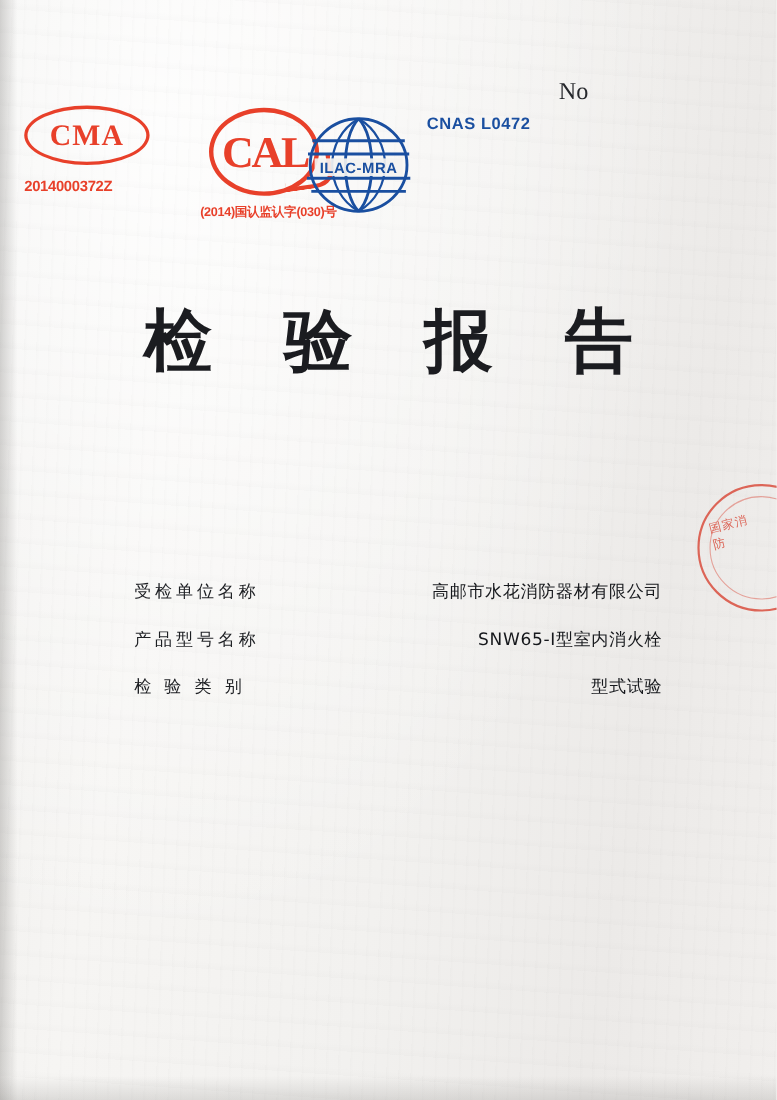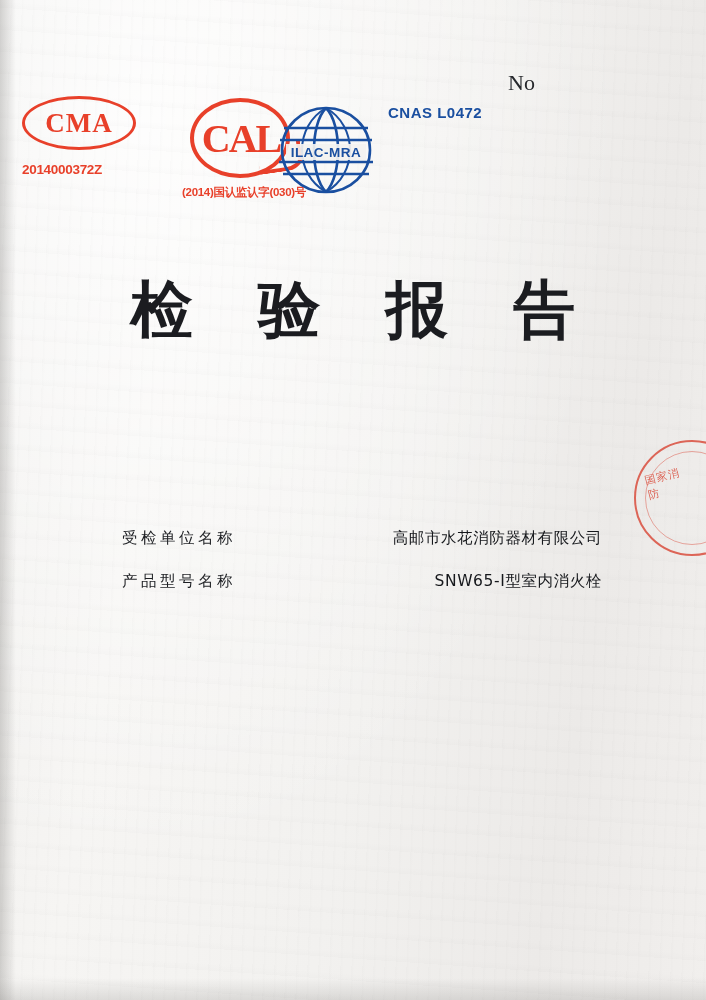--- a/index.html
+++ b/index.html
@@ -310,20 +310,24 @@
 
   <div class="fields">
     <div class="field-row">
       <div class="field-label">受检单位名称</div>
       <div class="field-value">高邮市水花消防器材有限公司</div>
     </div>
     <div class="field-row">
       <div class="field-label">产品型号名称</div>
       <div class="field-value">SNW65-Ⅰ型室内消火栓</div>
     </div>
+    <div class="field-row">
+      <div class="field-label">检 验 类 别</div>
+      <div class="field-value">型式试验</div>
+    </div>
   </div>
 
   <div class="stamp">
     <div class="stamp-inner"></div>
     <div class="stamp-text">国家消防</div>
   </div>
 
 </div>
 
 </body></html>

